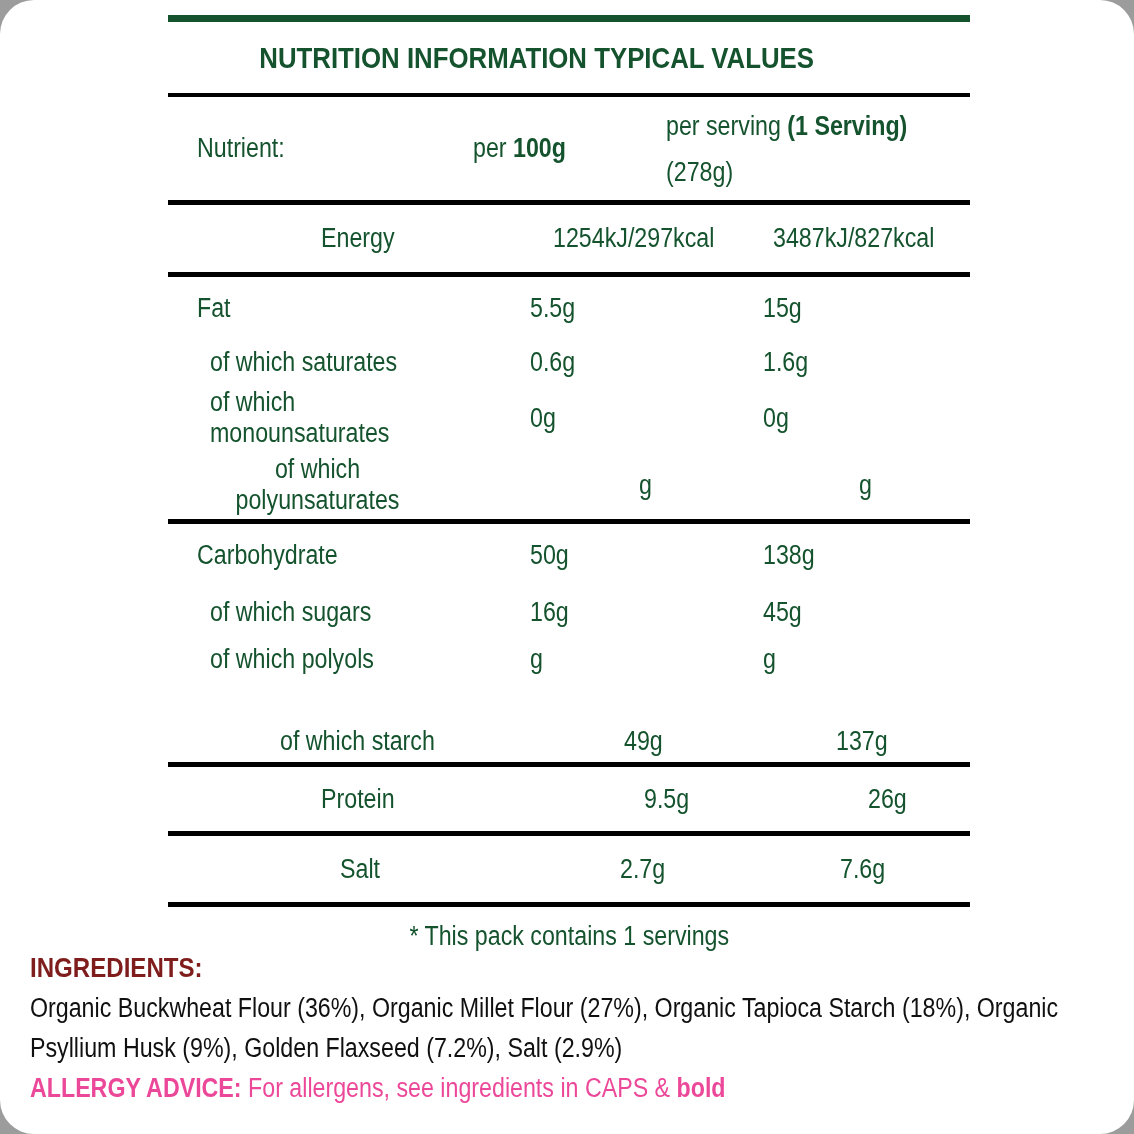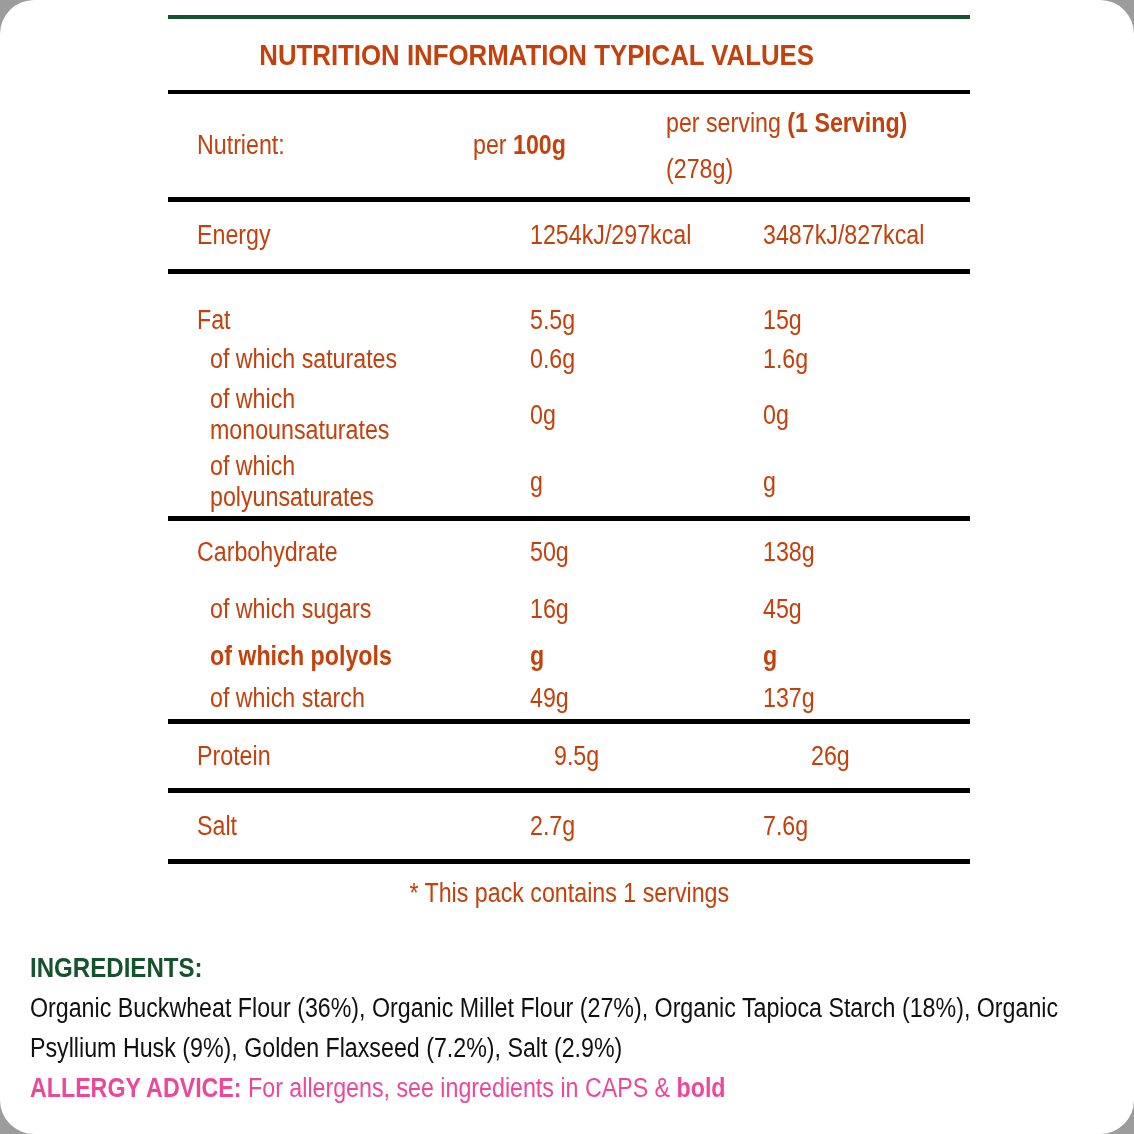--- a/index.html
+++ b/index.html
@@ -16,58 +16,58 @@
     inset: 0;
     background: #ffffff;
     border-radius: 34px;
   }
   
   .ntable {
     position: absolute;
     left: 168px;
     top: 15px;
     width: 802px;
-    color: #c2410c;
+    color: #14532d;
     font-size: 27px;
-    border-top: 4px solid #14532d;
+    border-top: 7px solid #14532d;
   }
   .title-row {
     height: 71px;
     border-bottom: 4px solid #000;
     display: flex;
     align-items: center;
     justify-content: center;
     font-weight: 700;
     font-size: 30px;
   }
   .header-row {
     height: 103px;
     border-bottom: 5px solid #000;
     display: flex;
     align-items: center;
   }
   .row {
     display: flex;
     align-items: center;
   }
-  .sec-end { border-bottom: 5px solid #000; }
+  .sec-end { border-bottom: 5px solid #000; text-align: center; }
   .c1 { width: 362px; padding-left: 29px; box-sizing: border-box; }
   .row-sub .c1 { padding-left: 42px; }
   .c2 { width: 233px; box-sizing: border-box; }
   .c3 { flex: 1 1 auto; box-sizing: border-box; }
 
   .r-energy  { height: 67px; }
-  .r-fat     { height: 62px; align-items: flex-end; }
+  .r-fat     { height: 62px; }
   .r-sat     { height: 46px; }
   .r-mono    { height: 66px; }
   .r-poly    { height: 68px; }
   .r-carb    { height: 62px; }
   .r-sugars  { height: 52px; }
-  .r-polyols { height: 42px; font-weight: bold; }
-  .r-starch  { height: 42px; }
+  .r-polyols { height: 42px; }
+  .r-starch  { height: 42px; margin-top: 40px; }
   .r-protein { height: 64px; gap: 24px; }
   .r-salt    { height: 66px; }
 
   .footnote {
     padding-top: 14px;
     text-align: center;
   }
 
   
   .cx {
@@ -99,21 +99,21 @@
     left: 30px;
     top: 948px;
     width: 1074px;
     color: #101010;
     font-size: 27px;
     line-height: 40px;
   }
   .ing-heading {
     font-weight: 700;
     font-size: 28px;
-    color: #14532d;
+    color: #7f1d1d;
   }
   .allergy-line { color: #ec4899; }
 </style>
 </head>
 <body>
 
 <div class="card">
 
   <div class="ntable">
 

